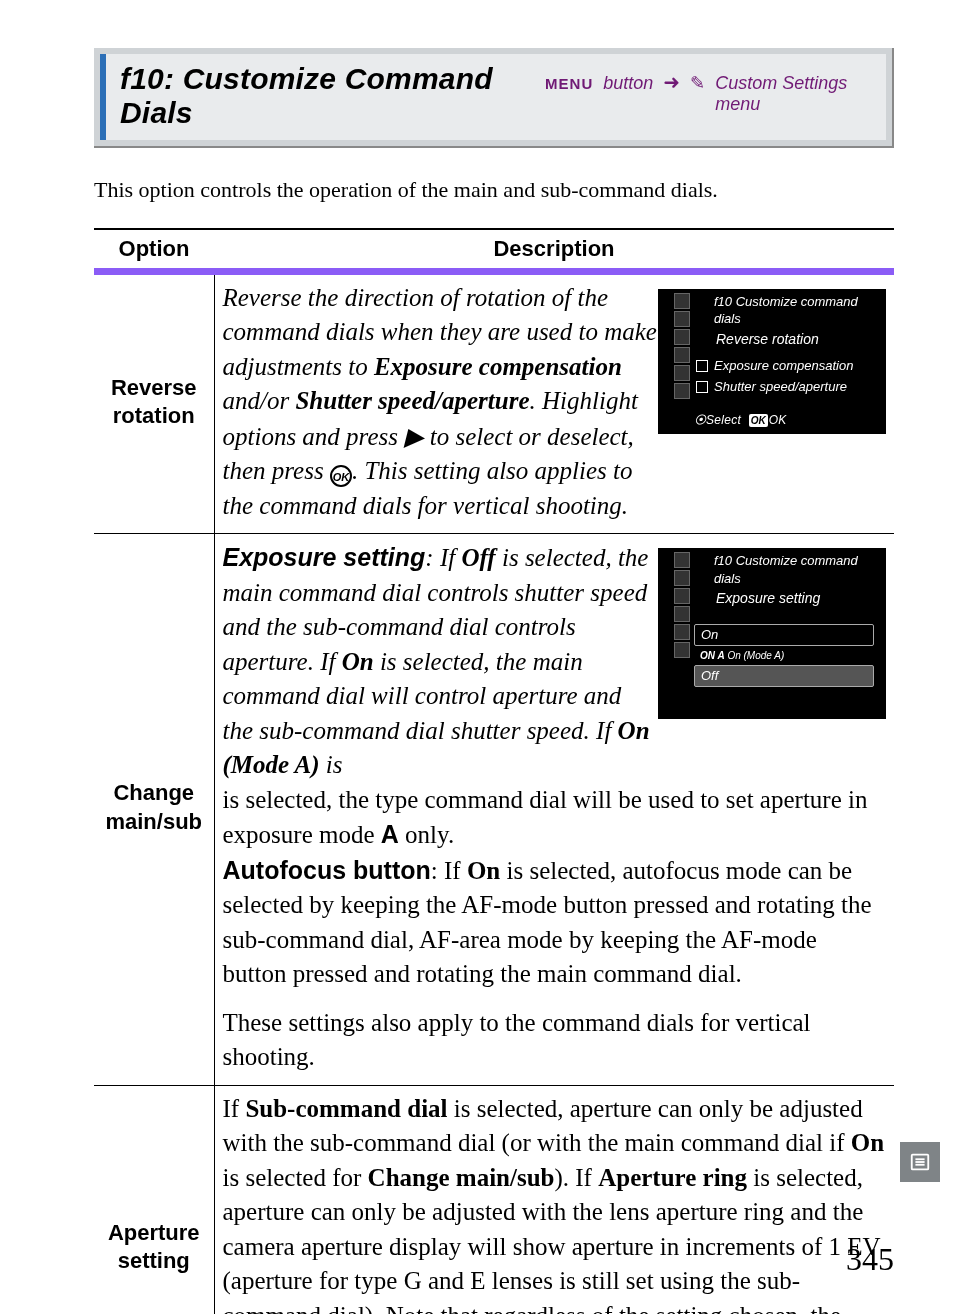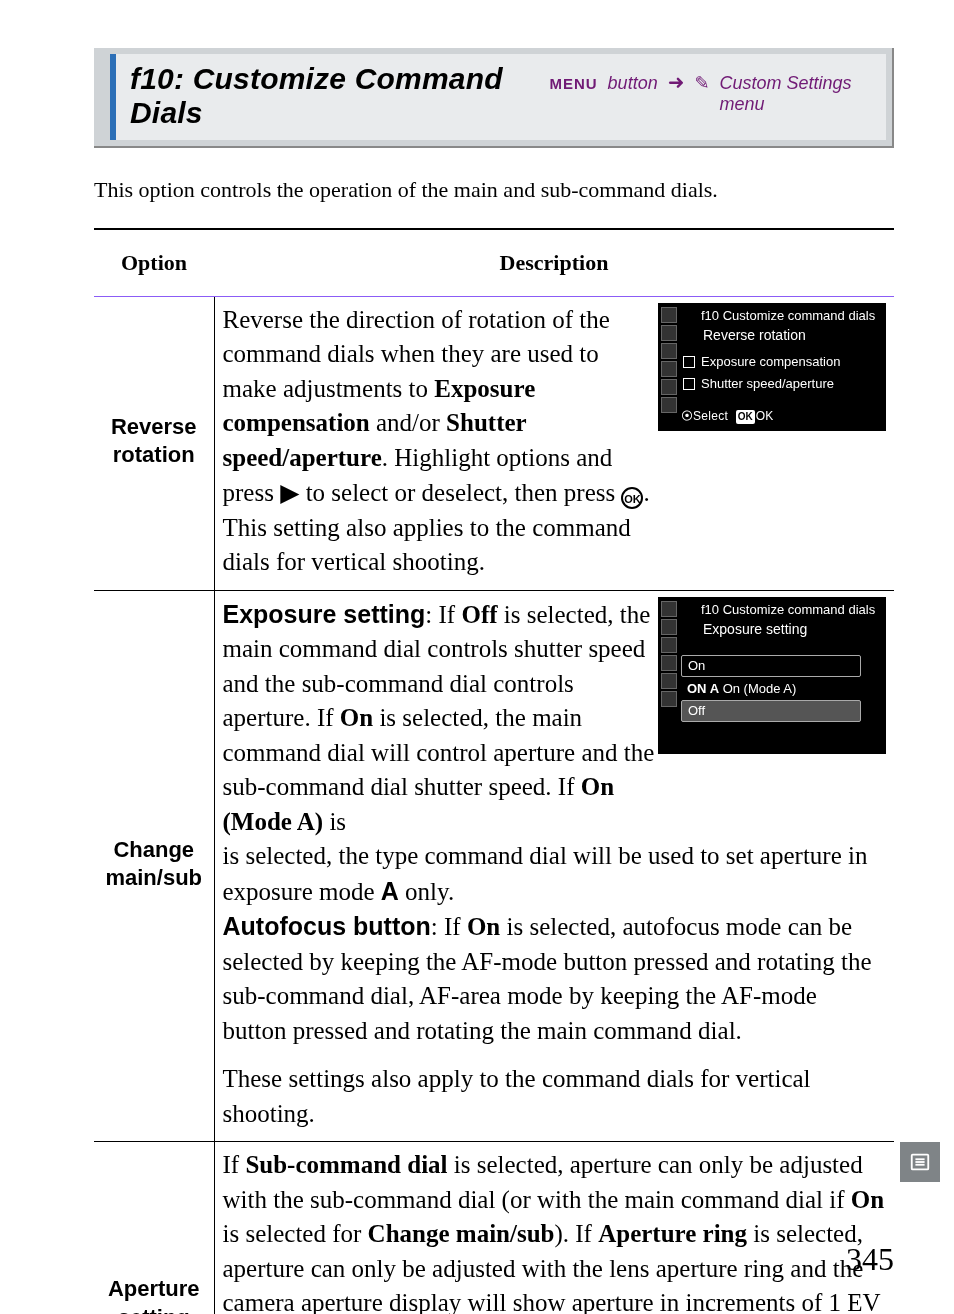--- a/index.html
+++ b/index.html
@@ -19,21 +19,20 @@
     border-right: 2px solid #888;
   }
   .title-bar {
     background: #e9ebed;
     border-left: 6px solid #2c6fb7;
     padding: 8px 12px 10px 14px;
     display: flex;
     align-items: baseline;
     gap: 1px;
     font-family: "Helvetica Neue", Arial, sans-serif;
-    margin-left: 10px;
   }
   .title-bar .title {
     font-weight: 800;
     font-size: 30px;
     font-style: italic;
     letter-spacing: 0.2px;
   }
   .title-bar .crumb {
     font-size: 18px;
     font-style: italic;
@@ -54,27 +53,27 @@
     line-height: 1.45;
   }
 
   table.opt {
     margin-top: 22px;
     width: 100%;
     border-collapse: collapse;
     font-size: 25px;
   }
   table.opt th {
-    font-family: Liberation Serif, serif;
+    font-family: Liberation Sans, sans-serif;
     font-weight: 700;
     font-size: 22px;
     background: #fff;
     border-top: 2px solid #000;
-    border-bottom: 1px solid #8b5cf6;
-    padding: 20px 8px;
+    border-bottom: 7px solid #8b5cf6;
+    padding: 6px 8px;
   }
   table.opt td {
     border-bottom: 1px solid #000;
     vertical-align: middle;
     padding: 6px 8px 10px 8px;
   }
   table.opt td.opt-name {
     width: 120px;
     font-family: "Helvetica Neue", Arial, sans-serif;
     font-weight: 700;
@@ -99,33 +98,34 @@
     border: 2px solid #000;
     border-radius: 50%;
     font-size: 11px;
     line-height: 20px;
     text-align: center;
     vertical-align: -2px;
     font-family: Arial, sans-serif;
     font-weight: 700;
   }
 
-  .row-top { display: flex; align-items: flex-start; }
+  .row-top { display: flex; align-items: flex-start; font-style: italic; }
   .row-top .txt { flex: 1; }
 
   
   .lcd {
     width: 228px;
     background: #000;
     color: #fff;
     font-family: Arial, sans-serif;
     font-size: 13px;
-    padding: 4px 6px 6px 3px;
+    padding: 4px 6px 6px 16px;
     line-height: 1.35;
     flex-shrink: 0;
+    margin-top: 8px;
   }
   .lcd .hdr { font-size: 13px; padding-left: 20px; }
   .lcd .sub { font-size: 14px; background: #000; padding: 2px 0 6px 22px; }
   .lcd .side {
     position: relative;
     padding-left: 20px;
   }
   .lcd .tabs {
     position: absolute;
     left: 0; top: 0;
@@ -169,21 +169,21 @@
   }
   .lcd .pill {
     border: 1px solid #aaa;
     border-radius: 2px;
     padding: 1px 6px;
     margin: 2px 0;
     font-size: 13px;
     width: 180px;
   }
   .lcd .pill.sel { background: #555; }
-  .lcd .plain { padding: 1px 6px; width: 180px; font-size: 13px; }
+  .lcd .plain { padding: 1px 6px; width: 180px; font-size: 10px; }
 
   .sidebar-icon {
     position: absolute;
     right: 14px;
     bottom: 132px;
     width: 40px; height: 40px;
     background: #7f8487;
     color: #fff;
     display: flex;
     align-items: center;

